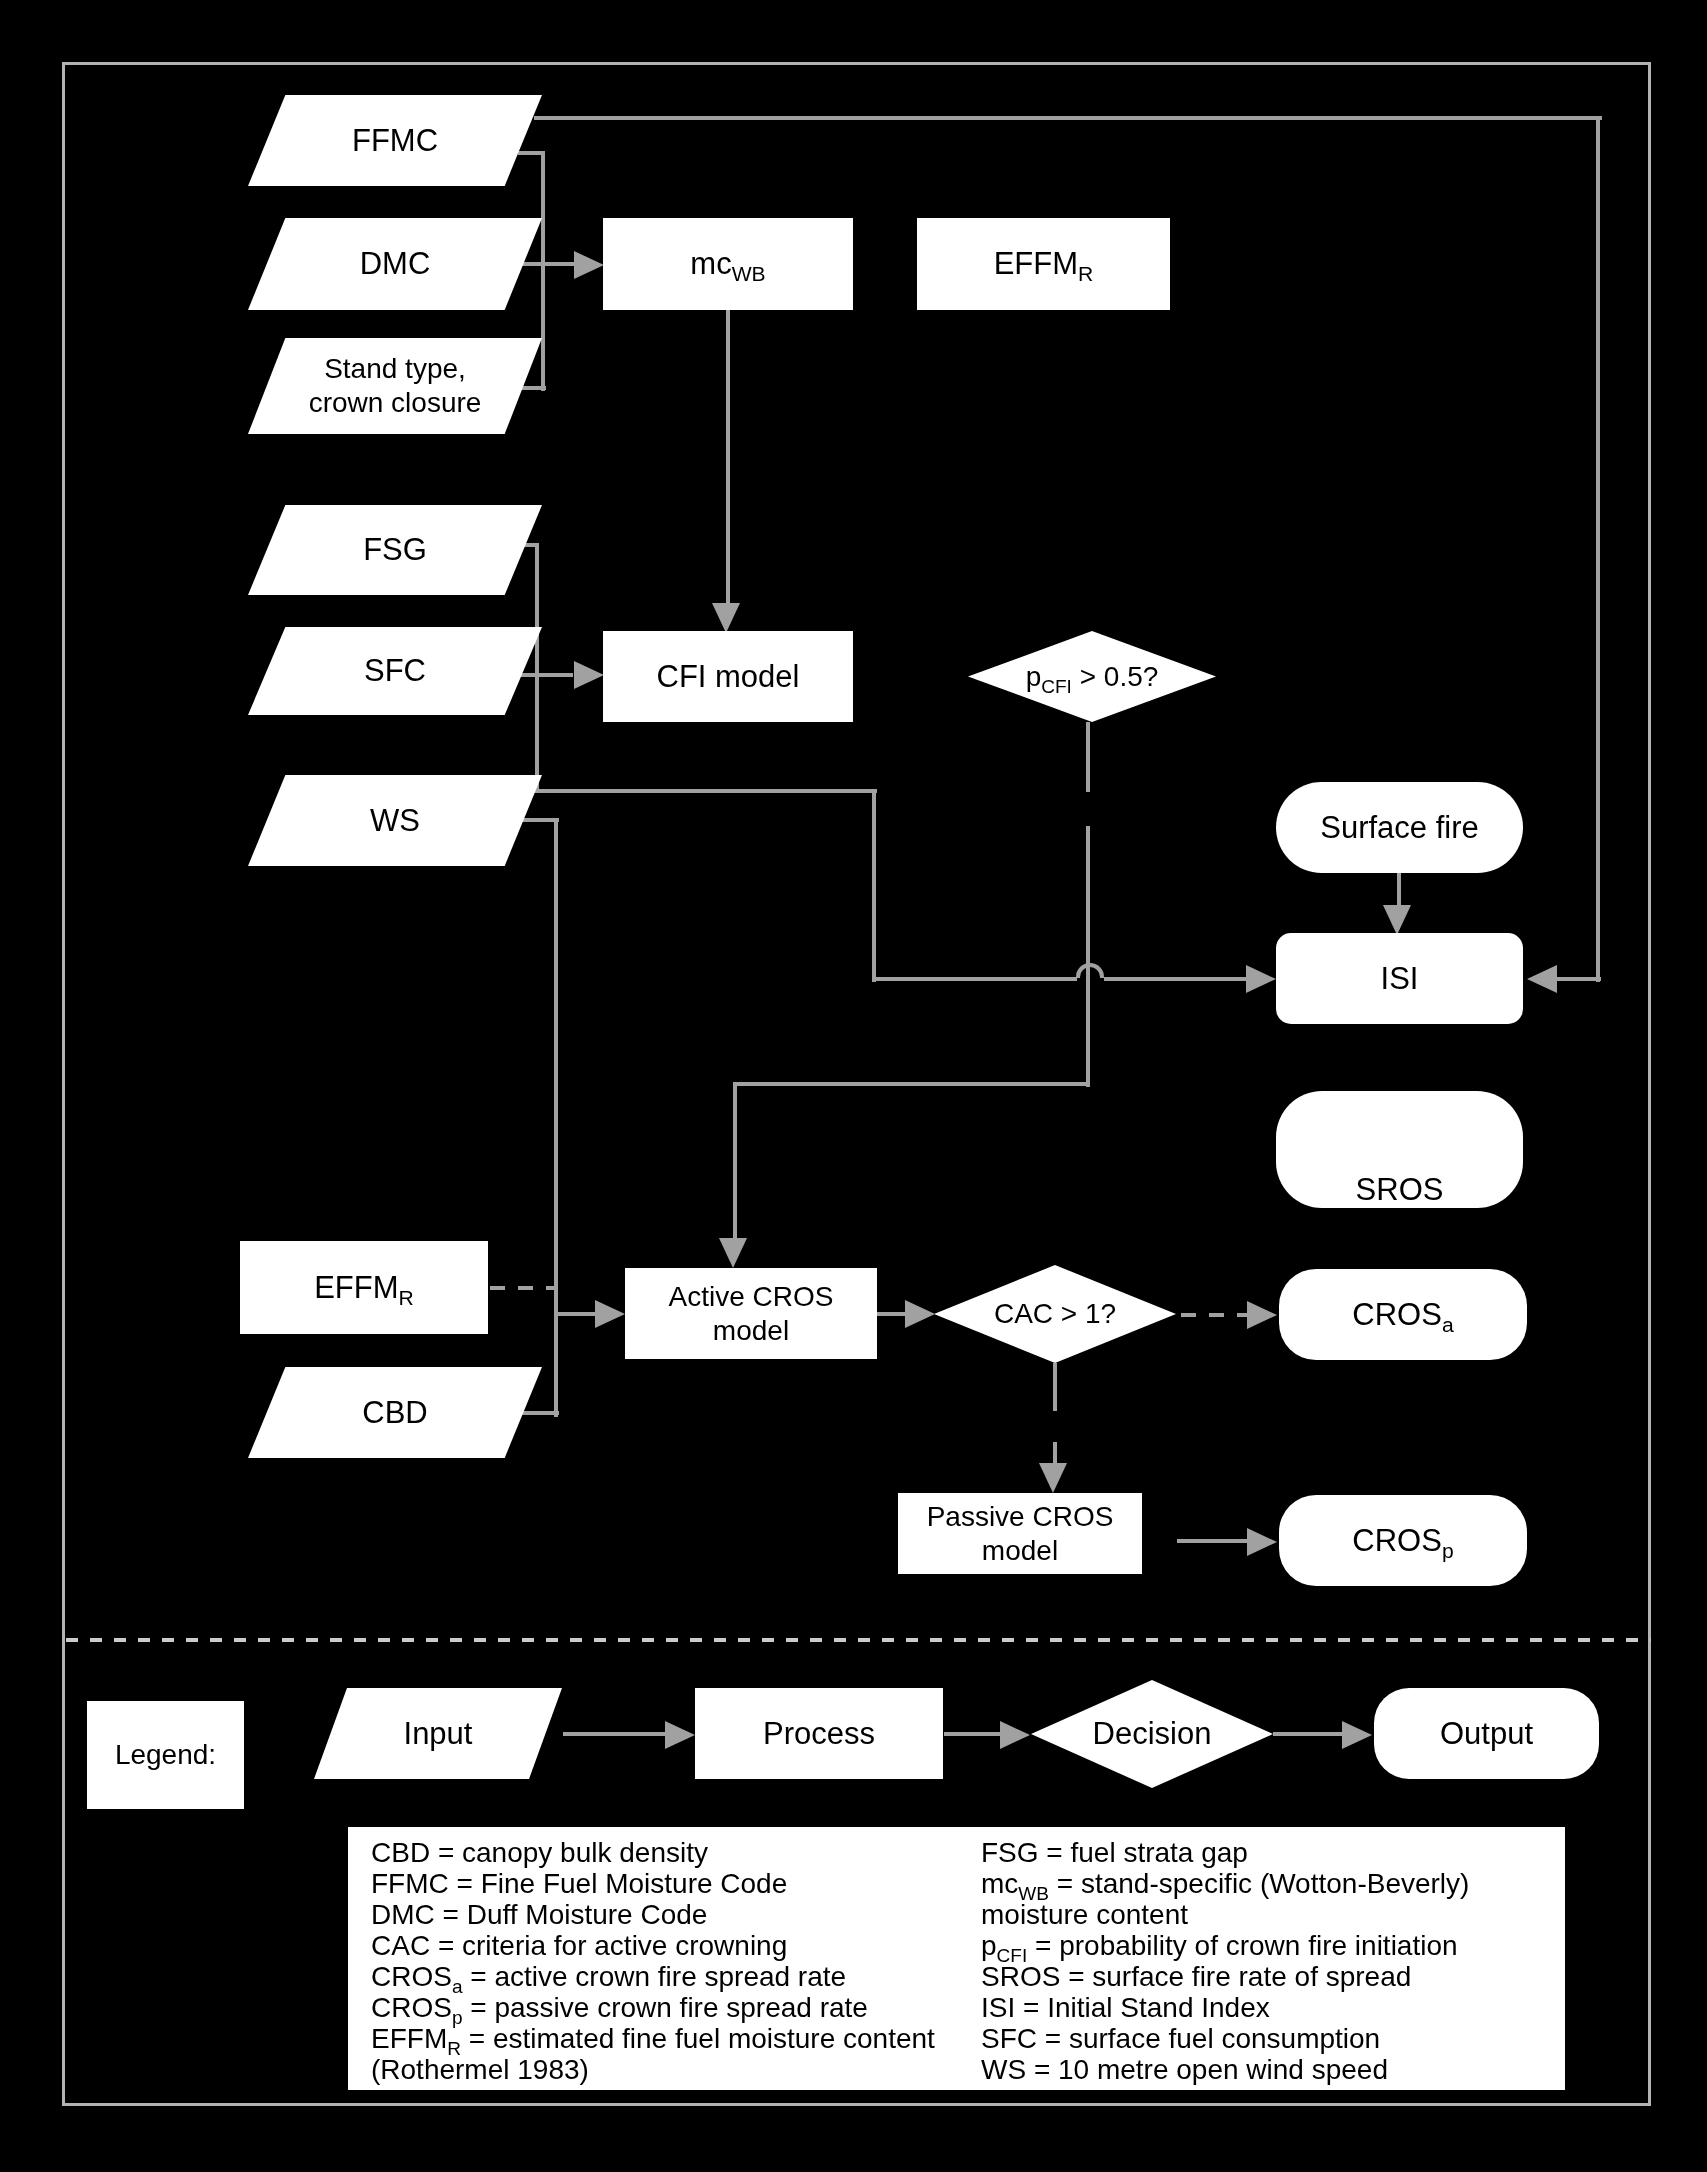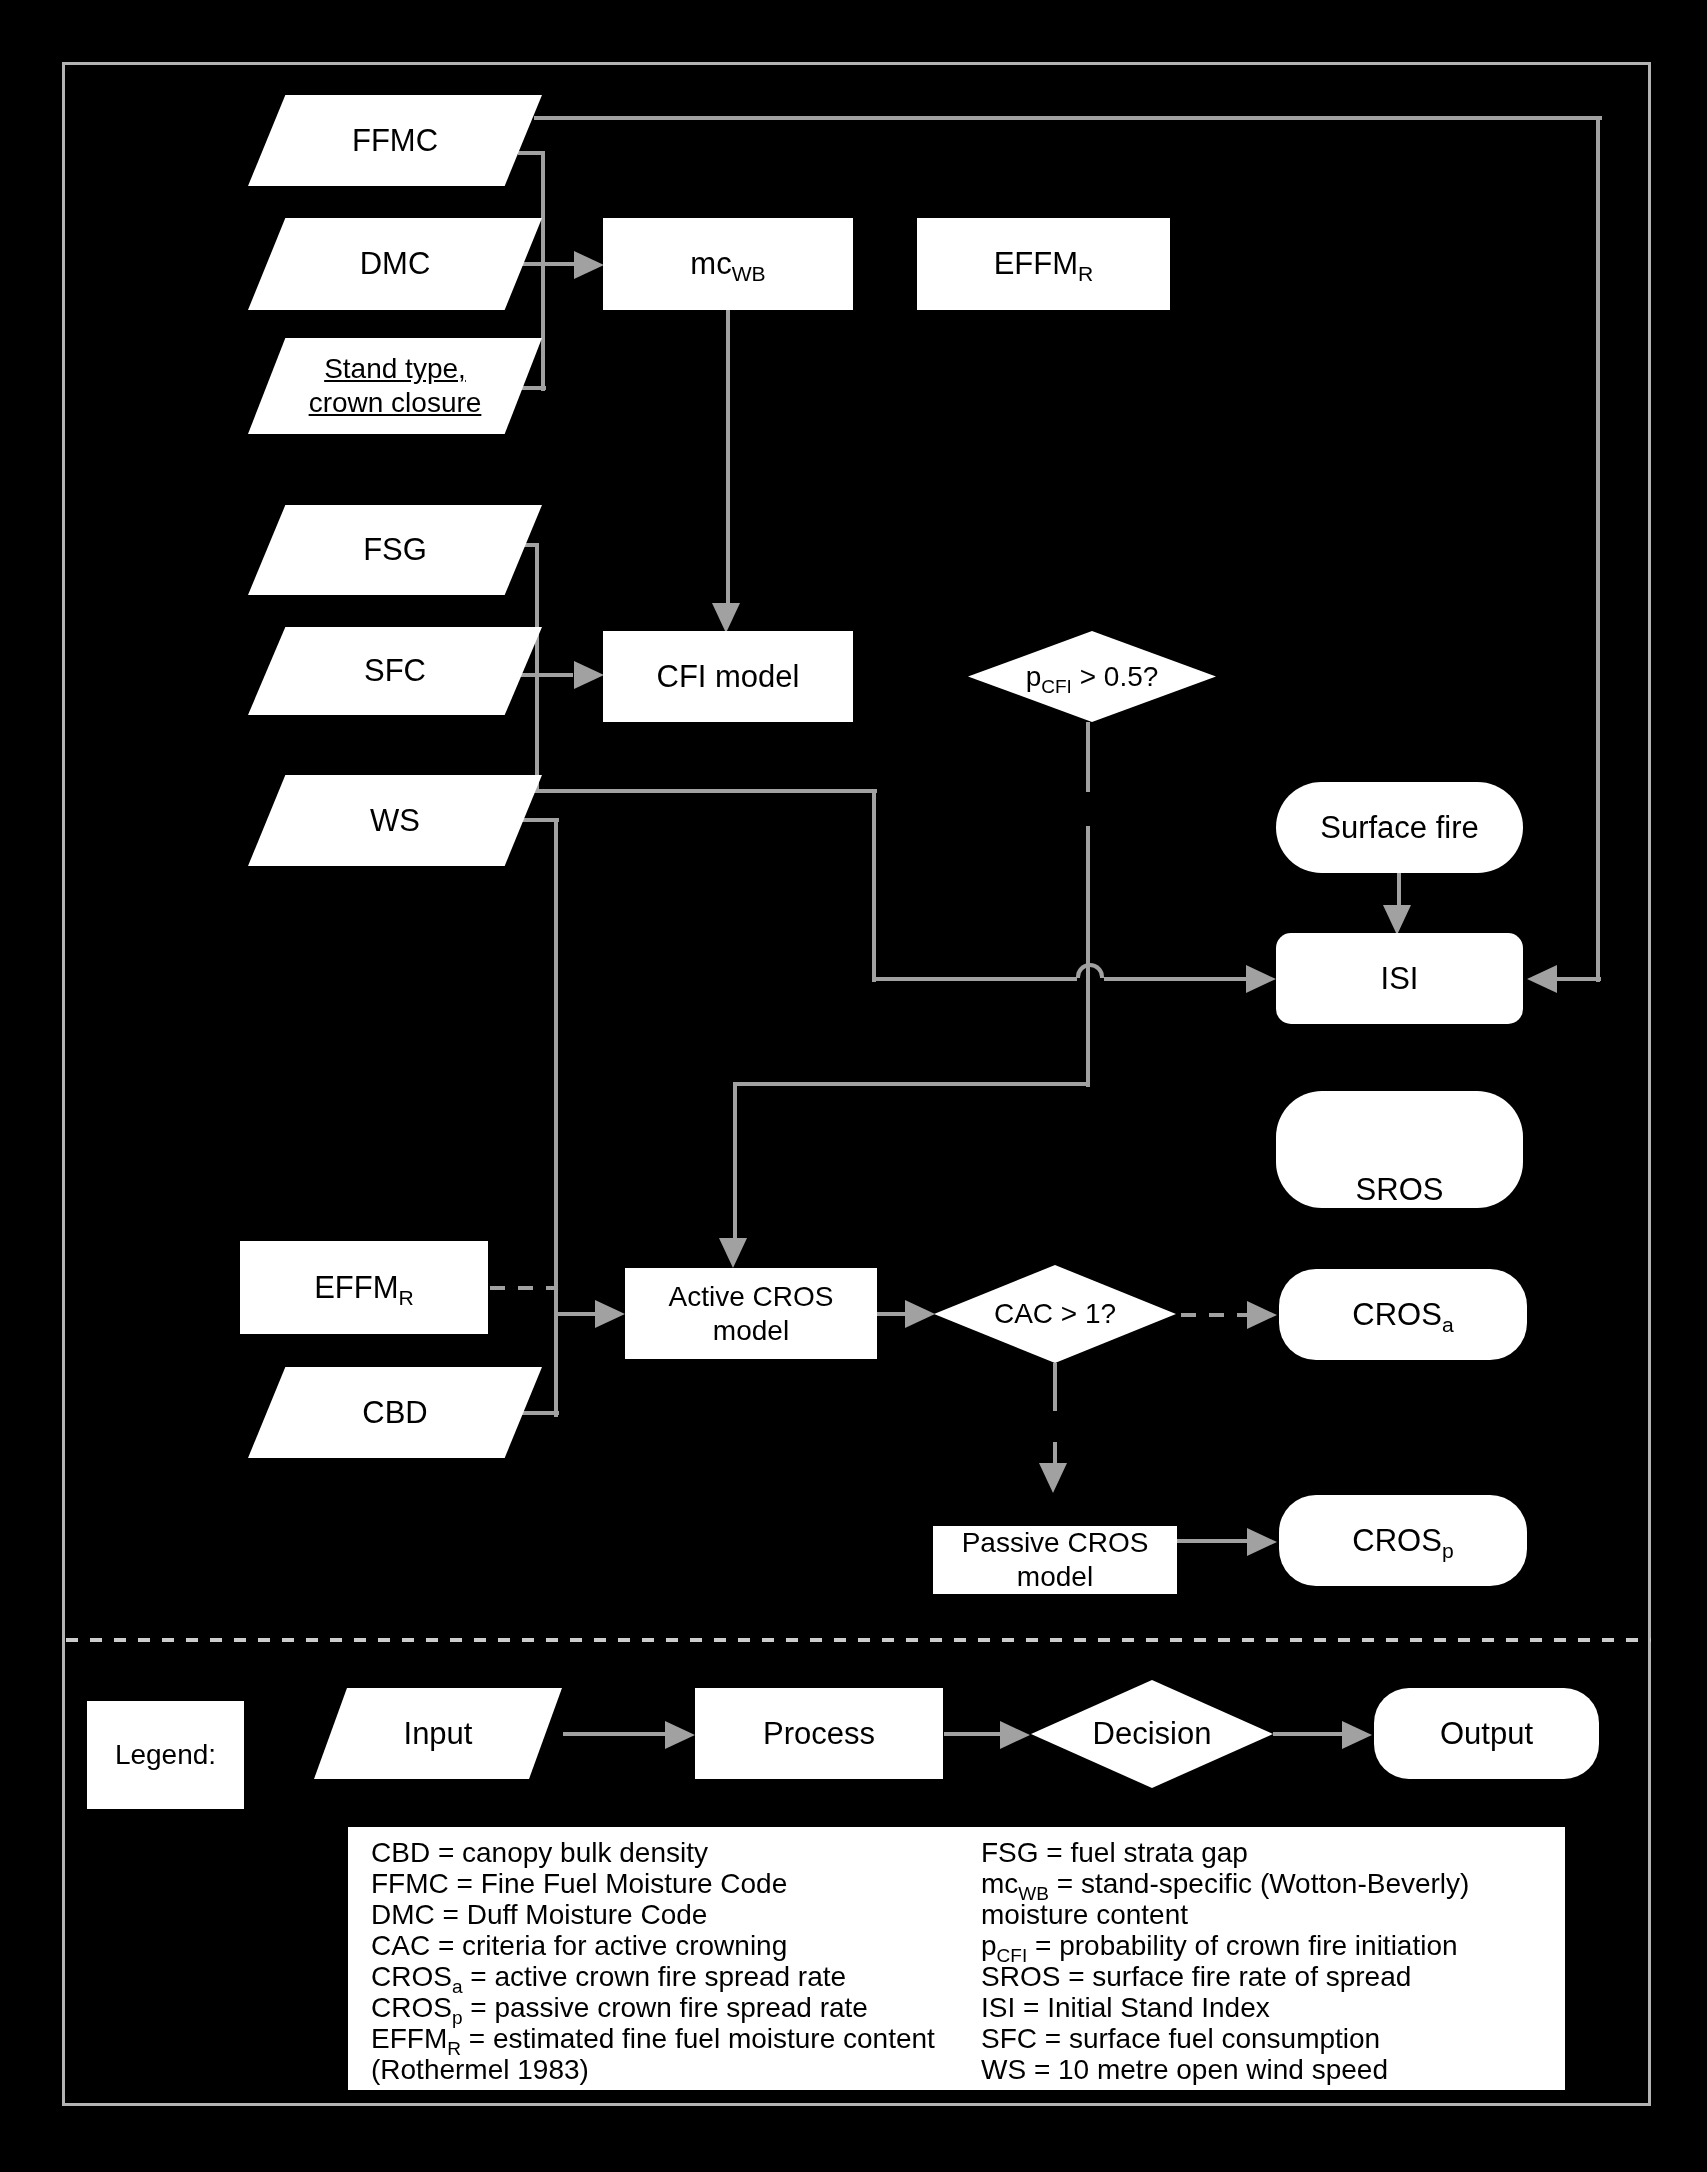--- a/index.html
+++ b/index.html
@@ -105,21 +105,21 @@
 
   <div class="eh" style="left:563px;top:1732px;width:103px;"></div>
   <div class="ah r" style="left:665px;top:1721px;"></div>
   <div class="eh" style="left:944px;top:1732px;width:57px;"></div>
   <div class="ah r" style="left:1000px;top:1721px;"></div>
   <div class="eh" style="left:1273px;top:1732px;width:71px;"></div>
   <div class="ah r" style="left:1342px;top:1721px;"></div>
 
   <div class="node para" style="left:248px;top:95px;width:294px;height:91px;"><span><span>FFMC</span><sub></sub></span></div>
   <div class="node para" style="left:248px;top:218px;width:294px;height:92px;"><span><span>DMC</span><sub></sub></span></div>
-  <div class="node para small" style="left:248px;top:338px;width:294px;height:96px;text-decoration:underline;"><span>Stand type,
+  <div class="node para small" style="left:248px;top:338px;width:294px;height:96px;"><span>Stand type,
 crown closure</span></div>
 
   <div class="node" style="left:603px;top:218px;width:250px;height:92px;"><span><span>mc</span><sub>WB</sub></span></div>
   <div class="node" style="left:917px;top:218px;width:253px;height:92px;"><span><span>EFFM</span><sub>R</sub></span></div>
 
   <div class="node para" style="left:248px;top:505px;width:294px;height:90px;"><span><span>FSG</span><sub></sub></span></div>
   <div class="node para" style="left:248px;top:627px;width:294px;height:88px;"><span><span>SFC</span><sub></sub></span></div>
   <div class="node para" style="left:248px;top:755px;width:294px;height:91px;margin-top:20px;"><span><span>WS</span><sub></sub></span></div>
 
   <div class="node" style="left:603px;top:631px;width:250px;height:91px;"><span>CFI model</span></div>
@@ -130,21 +130,21 @@
   <div class="node pill55" style="left:1276px;top:1091px;width:247px;height:117px;align-items:flex-end;"><span>SROS</span></div>
 
   <div class="node dashedbox" style="left:240px;top:1241px;width:248px;height:93px;"><span><span>EFFM</span><sub>R</sub></span></div>
   <div class="node para" style="left:248px;top:1367px;width:294px;height:91px;"><span><span>CBD</span><sub></sub></span></div>
 
   <div class="node small" style="left:625px;top:1268px;width:252px;height:91px;"><span>Active CROS
 model</span></div>
   <div class="node diamond small" style="left:934px;top:1265px;width:242px;height:98px;"><span>CAC &gt; 1?</span></div>
   <div class="node pill45" style="left:1279px;top:1269px;width:248px;height:91px;"><span><span>CROS</span><sub>a</sub></span></div>
 
-  <div class="node small" style="left:933px;top:1493px;width:244px;height:68px;margin-top:33px;"><span>Passive CROS
+  <div class="node small" style="left:898px;top:1493px;width:244px;height:81px;"><span>Passive CROS
 model</span></div>
   <div class="node pill45" style="left:1279px;top:1495px;width:248px;height:91px;"><span><span>CROS</span><sub>p</sub></span></div>
 
   <div class="node small" style="left:87px;top:1701px;width:157px;height:108px;"><span>Legend:</span></div>
   <div class="node para2" style="left:314px;top:1688px;width:248px;height:91px;"><span>Input</span></div>
   <div class="node" style="left:695px;top:1688px;width:248px;height:91px;"><span>Process</span></div>
   <div class="node diamond" style="left:1031px;top:1680px;width:242px;height:108px;"><span>Decision</span></div>
   <div class="node pill42" style="left:1374px;top:1688px;width:225px;height:91px;"><span>Output</span></div>
 
   <div class="lgbox">

